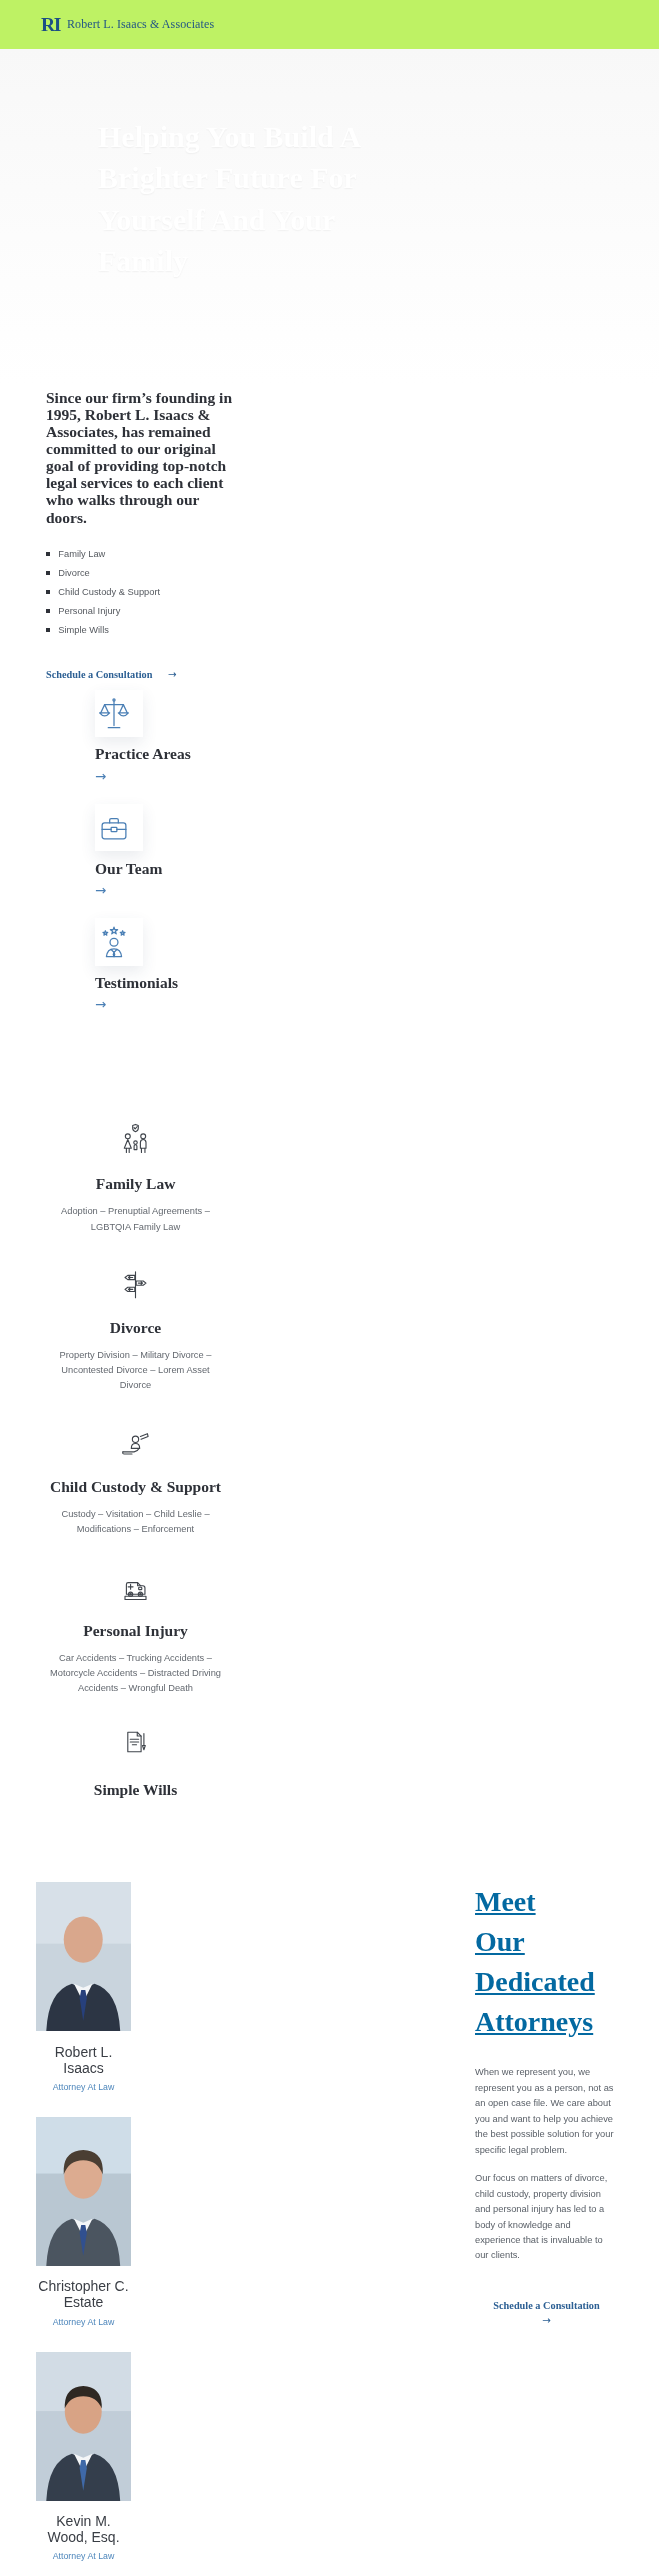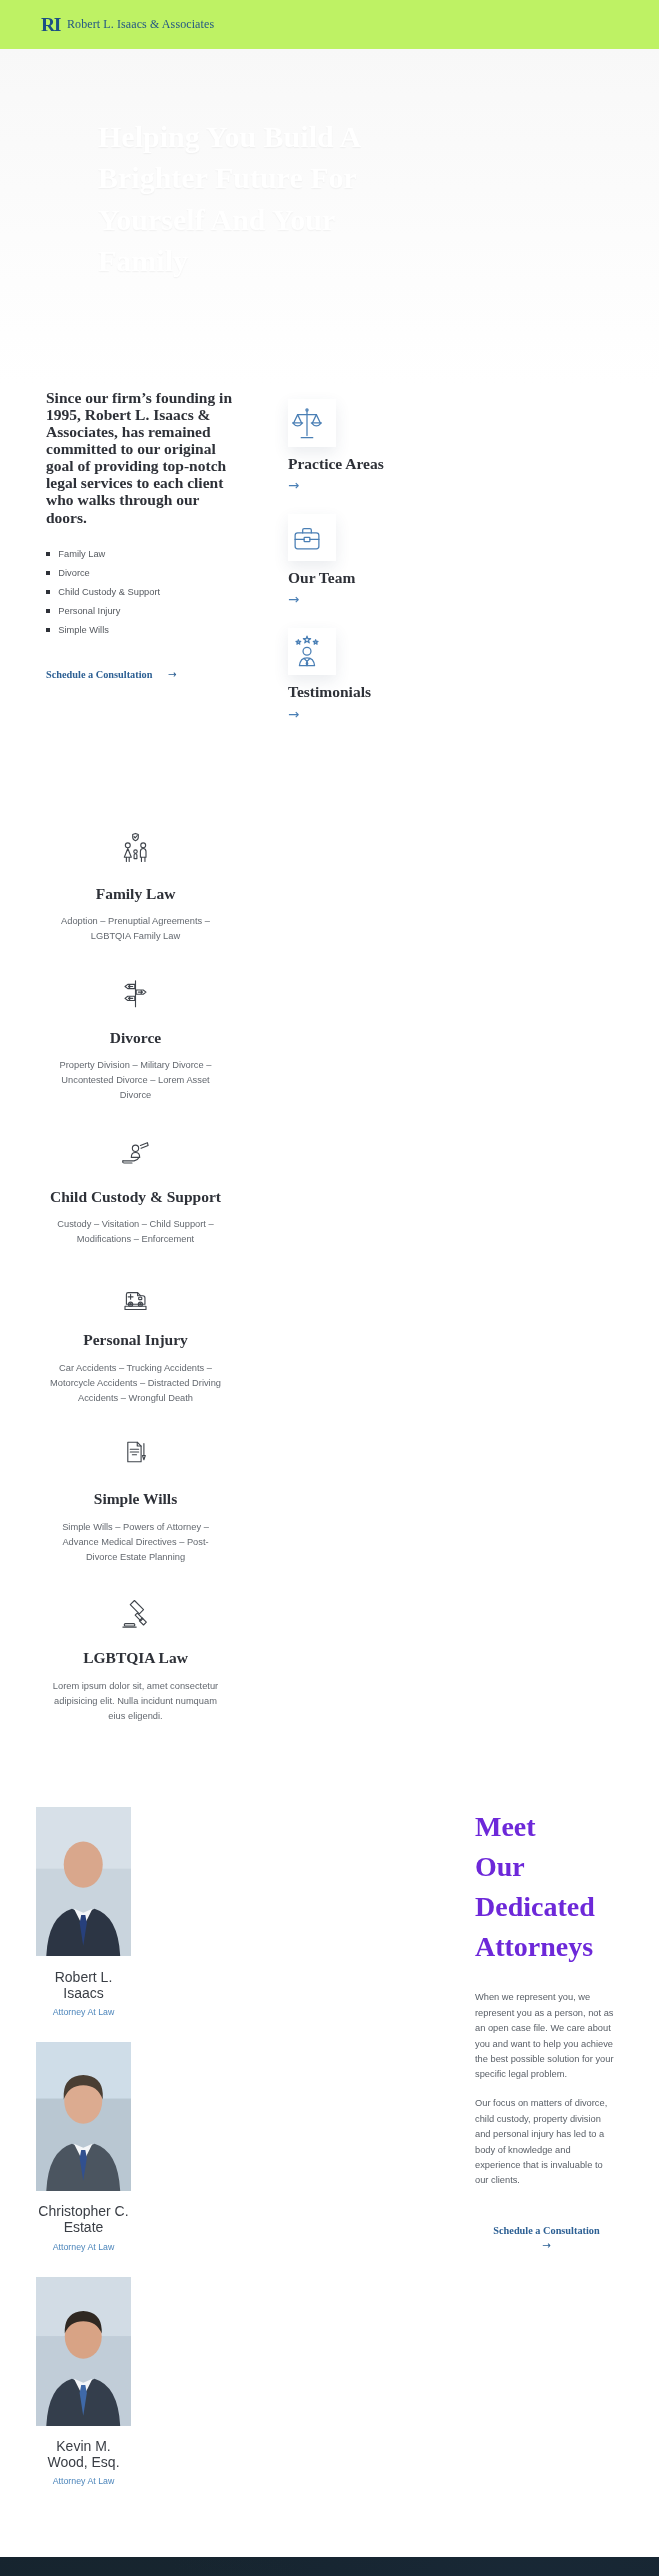--- a/index.html
+++ b/index.html
@@ -10,21 +10,21 @@
   .site-header { height:49px; display:flex; align-items:center; padding-left:41px; background:#bef264; }
   .brand { display:flex; align-items:center; gap:7.2px; cursor:pointer; }
   .brand-mark { font-family:"Liberation Serif","DejaVu Serif",serif; font-weight:bold; font-size:19.6px; color:#1d4f85; letter-spacing:-1.5px; line-height:1; }
   .brand-name { font-family:"Liberation Serif","DejaVu Serif",serif; font-size:12px; color:#235785; letter-spacing:0.1px; }
 
   
   .hero { height:335px; background:linear-gradient(180deg,#f8f8f8 0%,#fdfdfd 70%,#ffffff 100%); padding:67px 0 0 98px; }
   .hero h1 { font-family:"Liberation Serif","DejaVu Serif",serif; font-weight:bold; font-size:30px; line-height:1.38; color:#ffffff; width:330px; text-shadow:0 0.5px 1.5px rgba(0,0,0,.05); }
 
   
-  .intro { display:flex; padding:5.2px 0 36px 46px; background:#fff; }
+  .intro { display:flex; padding:5.2px 0 36px 46px; background:#fff;flex-direction:column; }
   .intro-left { width:193px; }
   .intro-left h2 { font-family:"Liberation Serif","DejaVu Serif",serif; font-weight:bold; font-size:15.5px; line-height:1.1; color:#2e3138; }
   .intro-bullets { list-style:none; margin-top:23px; }
   .intro-bullets li { font-size:9.3px; color:#55595f; line-height:1.1; margin-bottom:8.8px; display:flex; align-items:center; }
   .intro-bullets li::before { content:""; width:4.1px; height:4.1px; background:#2e3138; display:inline-block; margin-right:8.2px; flex:0 0 auto; }
   .serif-link { font-family:"Liberation Serif","DejaVu Serif",serif; font-weight:bold; font-size:10.3px; color:#2d6094; text-decoration:none; display:inline-block; cursor:pointer; }
   .serif-link .arrow { font-family:"DejaVu Sans",sans-serif; font-weight:normal; margin-left:15.5px; }
   .intro-left .serif-link { margin-top:24px; }
   .intro-right { margin-left:49px; padding-top:10.3px; }
   .quick-card { margin-bottom:20.6px; cursor:pointer; }
@@ -41,21 +41,21 @@
   .practice-card p { font-size:9.3px; color:#63686f; line-height:1.62; margin-top:11.3px; }
 
   
   .attorneys { display:flex; padding:20.6px 41px 46px 36px; background:#fff; }
   .att-left { width:95px; }
   .att-card { margin-bottom:25px; text-align:center; }
   .portrait { width:95px; height:149px; display:block; }
   .att-card h4 { font-size:14px; font-weight:normal; color:#3a3e45; margin-top:12.4px; }
   .att-title { font-size:8.8px; color:#4d86bb; margin-top:6.2px; display:inline-block; text-decoration:none; cursor:pointer; }
   .att-right { margin-left:auto; width:143px; }
-  .att-right h2 span { display:block; font-family:"Liberation Serif","DejaVu Serif",serif; font-weight:bold; font-size:28px; line-height:1.42; color:#6d28d9; }
+  .att-right h2 span { display:block; font-family:"Liberation Serif","DejaVu Serif",serif; font-weight:bold; font-size:28px; line-height:1.42; color:#0369a1;text-decoration:underline; }
   .att-right p { font-size:9.3px; color:#5a6068; line-height:1.66; margin-top:13.4px; }
   .att-right p:first-of-type { margin-top:24px; }
   .att-cta { margin-top:36px; text-align:center; }
   .att-cta .serif-link .arrow { display:block; margin:3.1px 0 0; }
 
   
   .help { display:flex; background:#16242f;
           background-image:radial-gradient(309px 206px at 20% 80%, rgba(40,60,50,.25), transparent),
                            radial-gradient(361px 258px at 80% 20%, rgba(30,50,70,.3), transparent);
           padding:49px 39px 39px 49px; }
@@ -181,21 +181,21 @@
     <span>
       <svg viewBox="0 0 100 100">
         <circle cx="50" cy="38" r="9"></circle>
         <path d="M38 64 Q38 50 50 50 Q62 50 62 64 H38 Z"></path>
         <path d="M64 30 L84 22 L86 30 L66 38"></path>
         <path d="M14 74 H46 Q56 72 60 64"></path>
         <path d="M14 74 Q12 80 18 80 H40"></path>
       </svg>
     </span>
     <h3>Child Custody &amp; Support</h3>
-    <p>Custody – Visitation – Child Support – Modifications – Enforcement</p>
+    <p>Custody – Visitation – Child Leslie – Modifications – Enforcement</p>
   </div>
 
   <div class="practice-card">
     <span>
       <svg viewBox="0 0 100 100">
         <rect x="20" y="78" width="60" height="9"></rect>
         <path d="M24 72 V44 Q24 39 29 39 H56 L65 48 H71 Q77 48 77 54 V72 Z"></path>
         <path d="M56 39 V48 H65"></path>
         <rect x="59" y="52" width="9" height="7" rx="2"></rect>
         <path d="M36 44 V58 M29 51 H43"></path>
@@ -212,36 +212,22 @@
   <div class="practice-card">
     <span>
       <svg viewBox="0 0 100 100">
         <path d="M28 12 H55 L66 23 V68 H28 Z"></path>
         <path d="M55 12 V23 H66"></path>
         <path d="M35 32 H59 M35 40 H59 M41 48 H53"></path>
         <path d="M74 16 V50 M70 50 L74 62 L78 50 Z M70 50 H78"></path>
       </svg>
     </span>
     <h3>Simple Wills</h3>
-    <p>Simple Wills – Powers of Attorney – Advance Medical Directives – Post-Divorce Estate Planning</p>
-  </div>
-
-  <div class="practice-card">
-    <span>
-      <svg viewBox="0 0 100 100">
-        <path d="M47 10 L73 36 L61 48 L35 22 Z"></path>
-        <path d="M55 46 L71 62 L65 68 L49 52 Z"></path>
-        <path d="M69 60 L81 72 L73 80 L61 68 Z"></path>
-        <rect x="18" y="76" width="30" height="7" rx="3"></rect>
-        <path d="M14 86 H52"></path>
-      </svg>
-    </span>
-    <h3>LGBTQIA Law</h3>
-    <p>Lorem ipsum dolor sit, amet consectetur adipisicing elit. Nulla incidunt numquam eius eligendi.</p>
-  </div>
+  </div>
+
 
 </section>
 
 <section class="attorneys">
   <div class="att-left">
 
     <div class="att-card">
       <svg class="portrait" viewBox="0 0 185 290">
         <rect width="185" height="290" fill="#c9d4dd"></rect>
         <rect width="185" height="120" fill="#d7e0e8"></rect>

